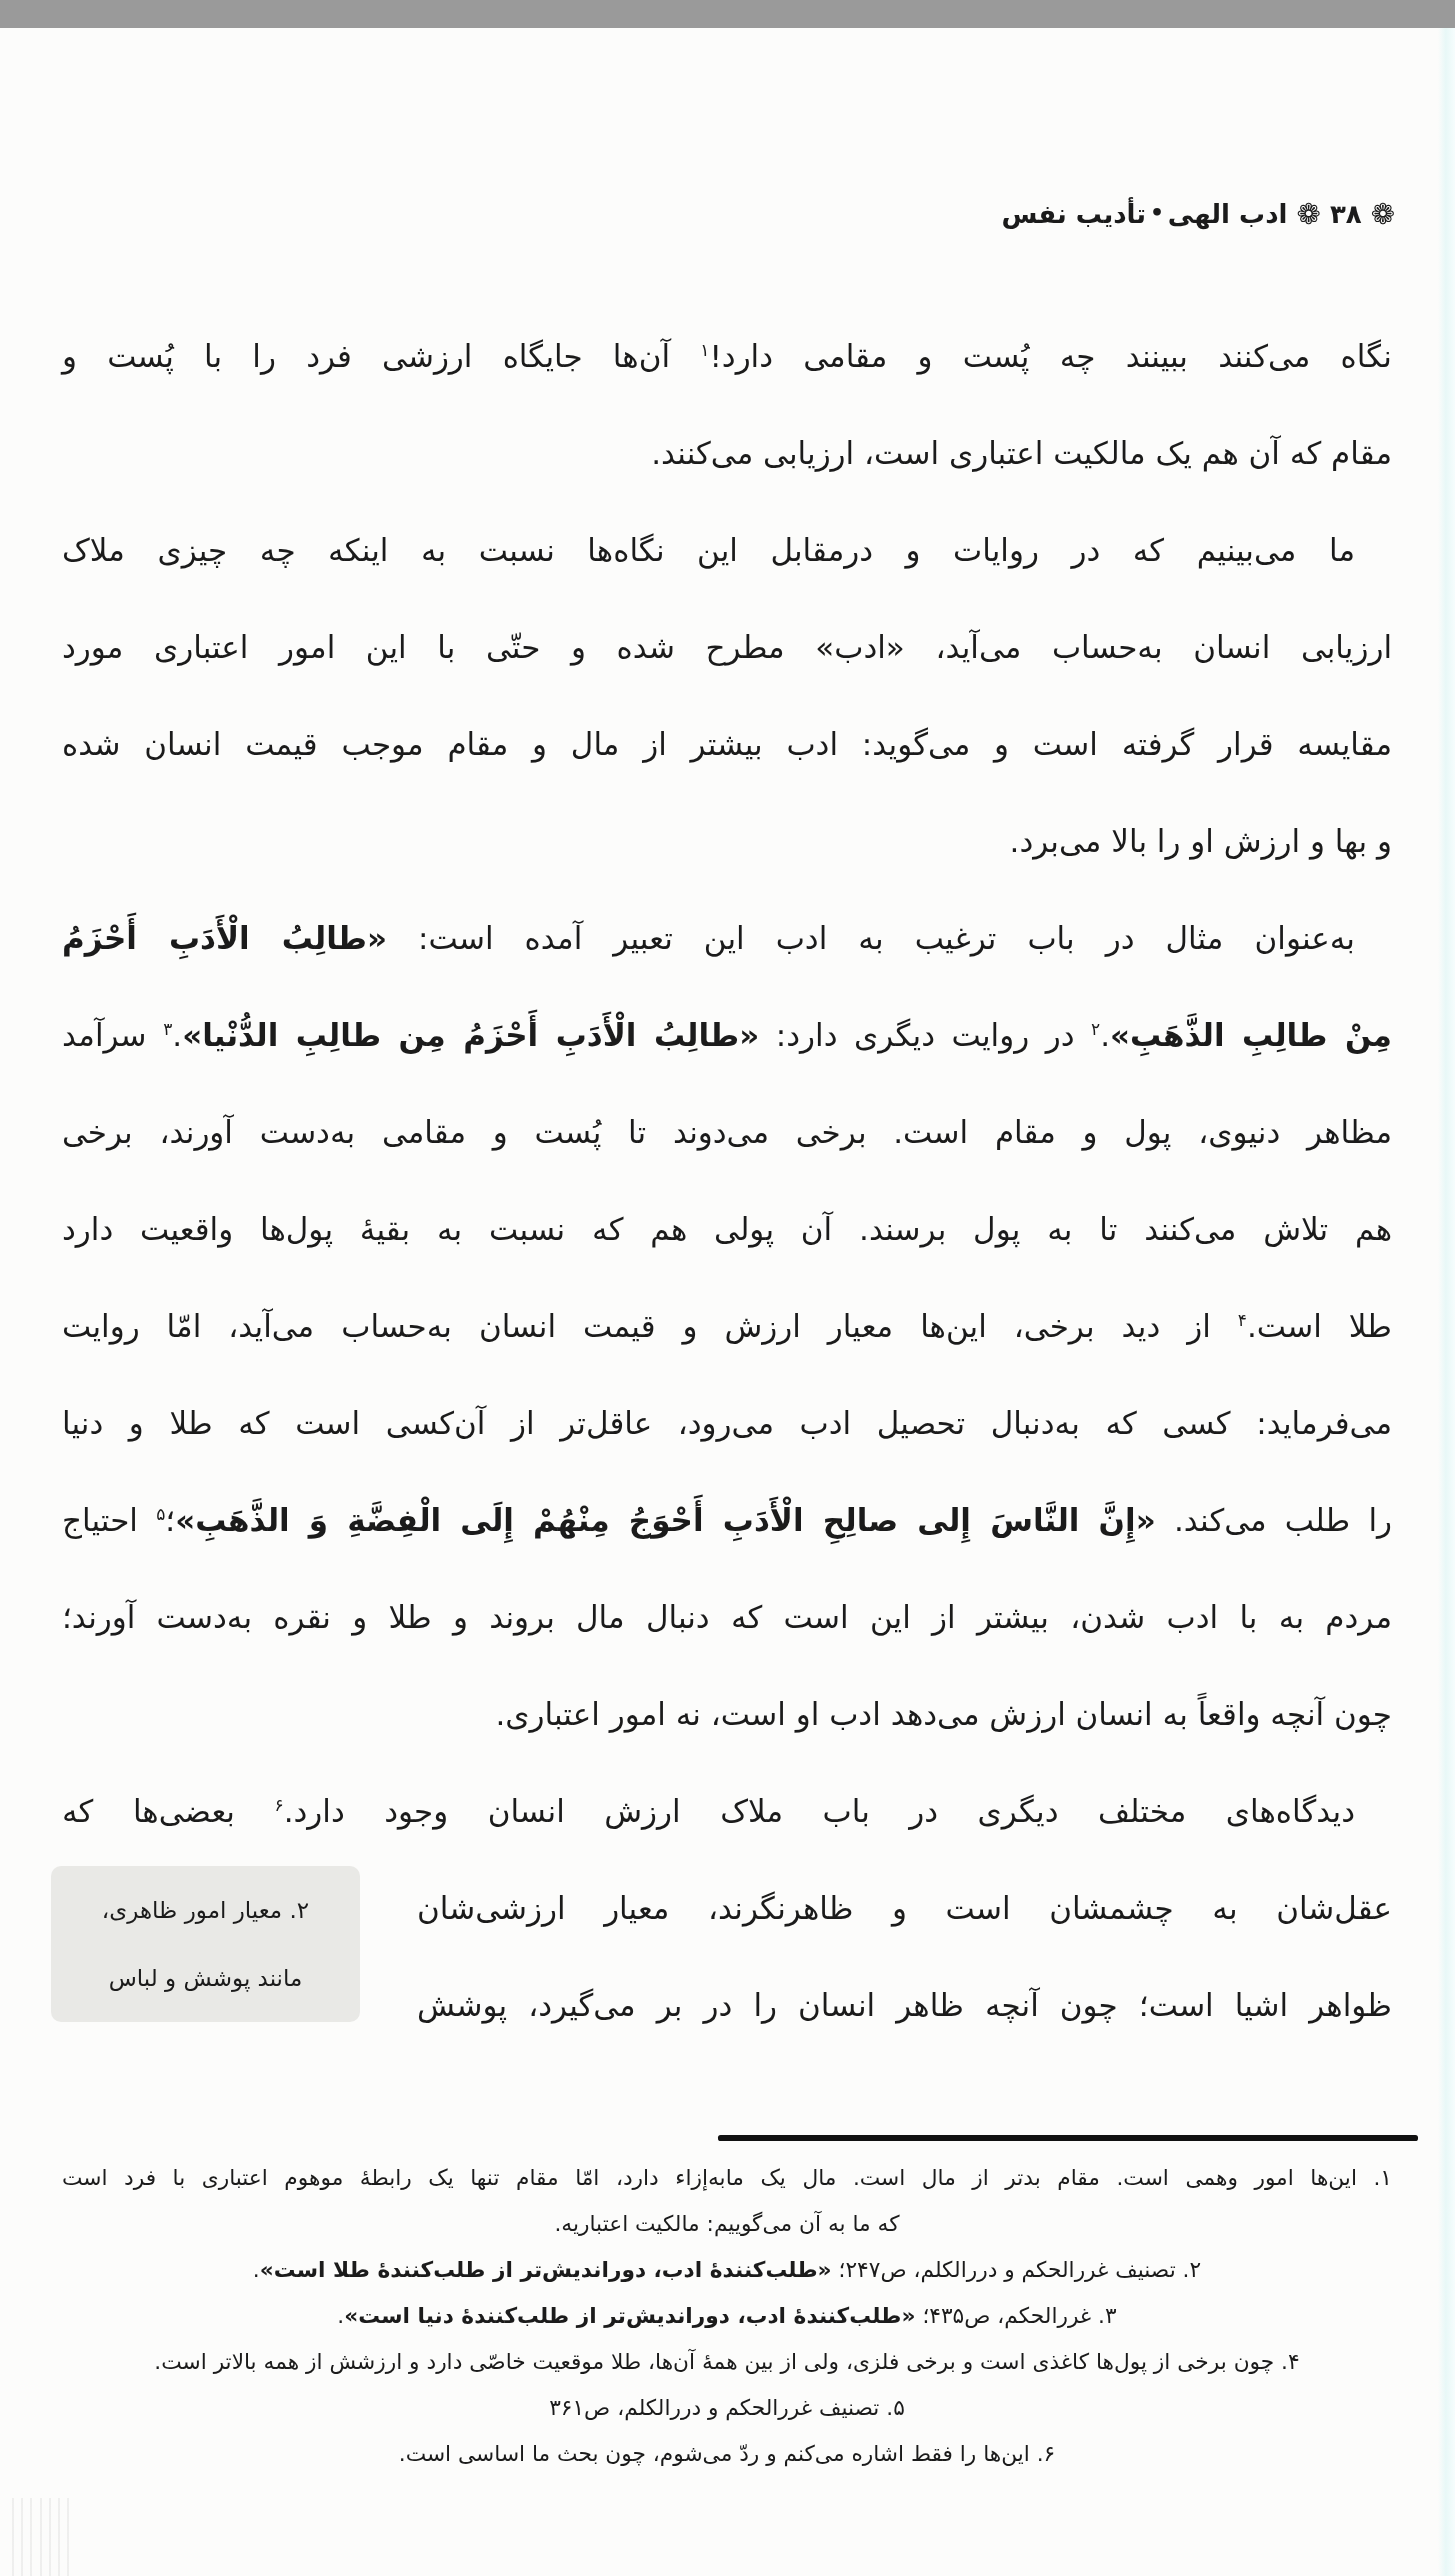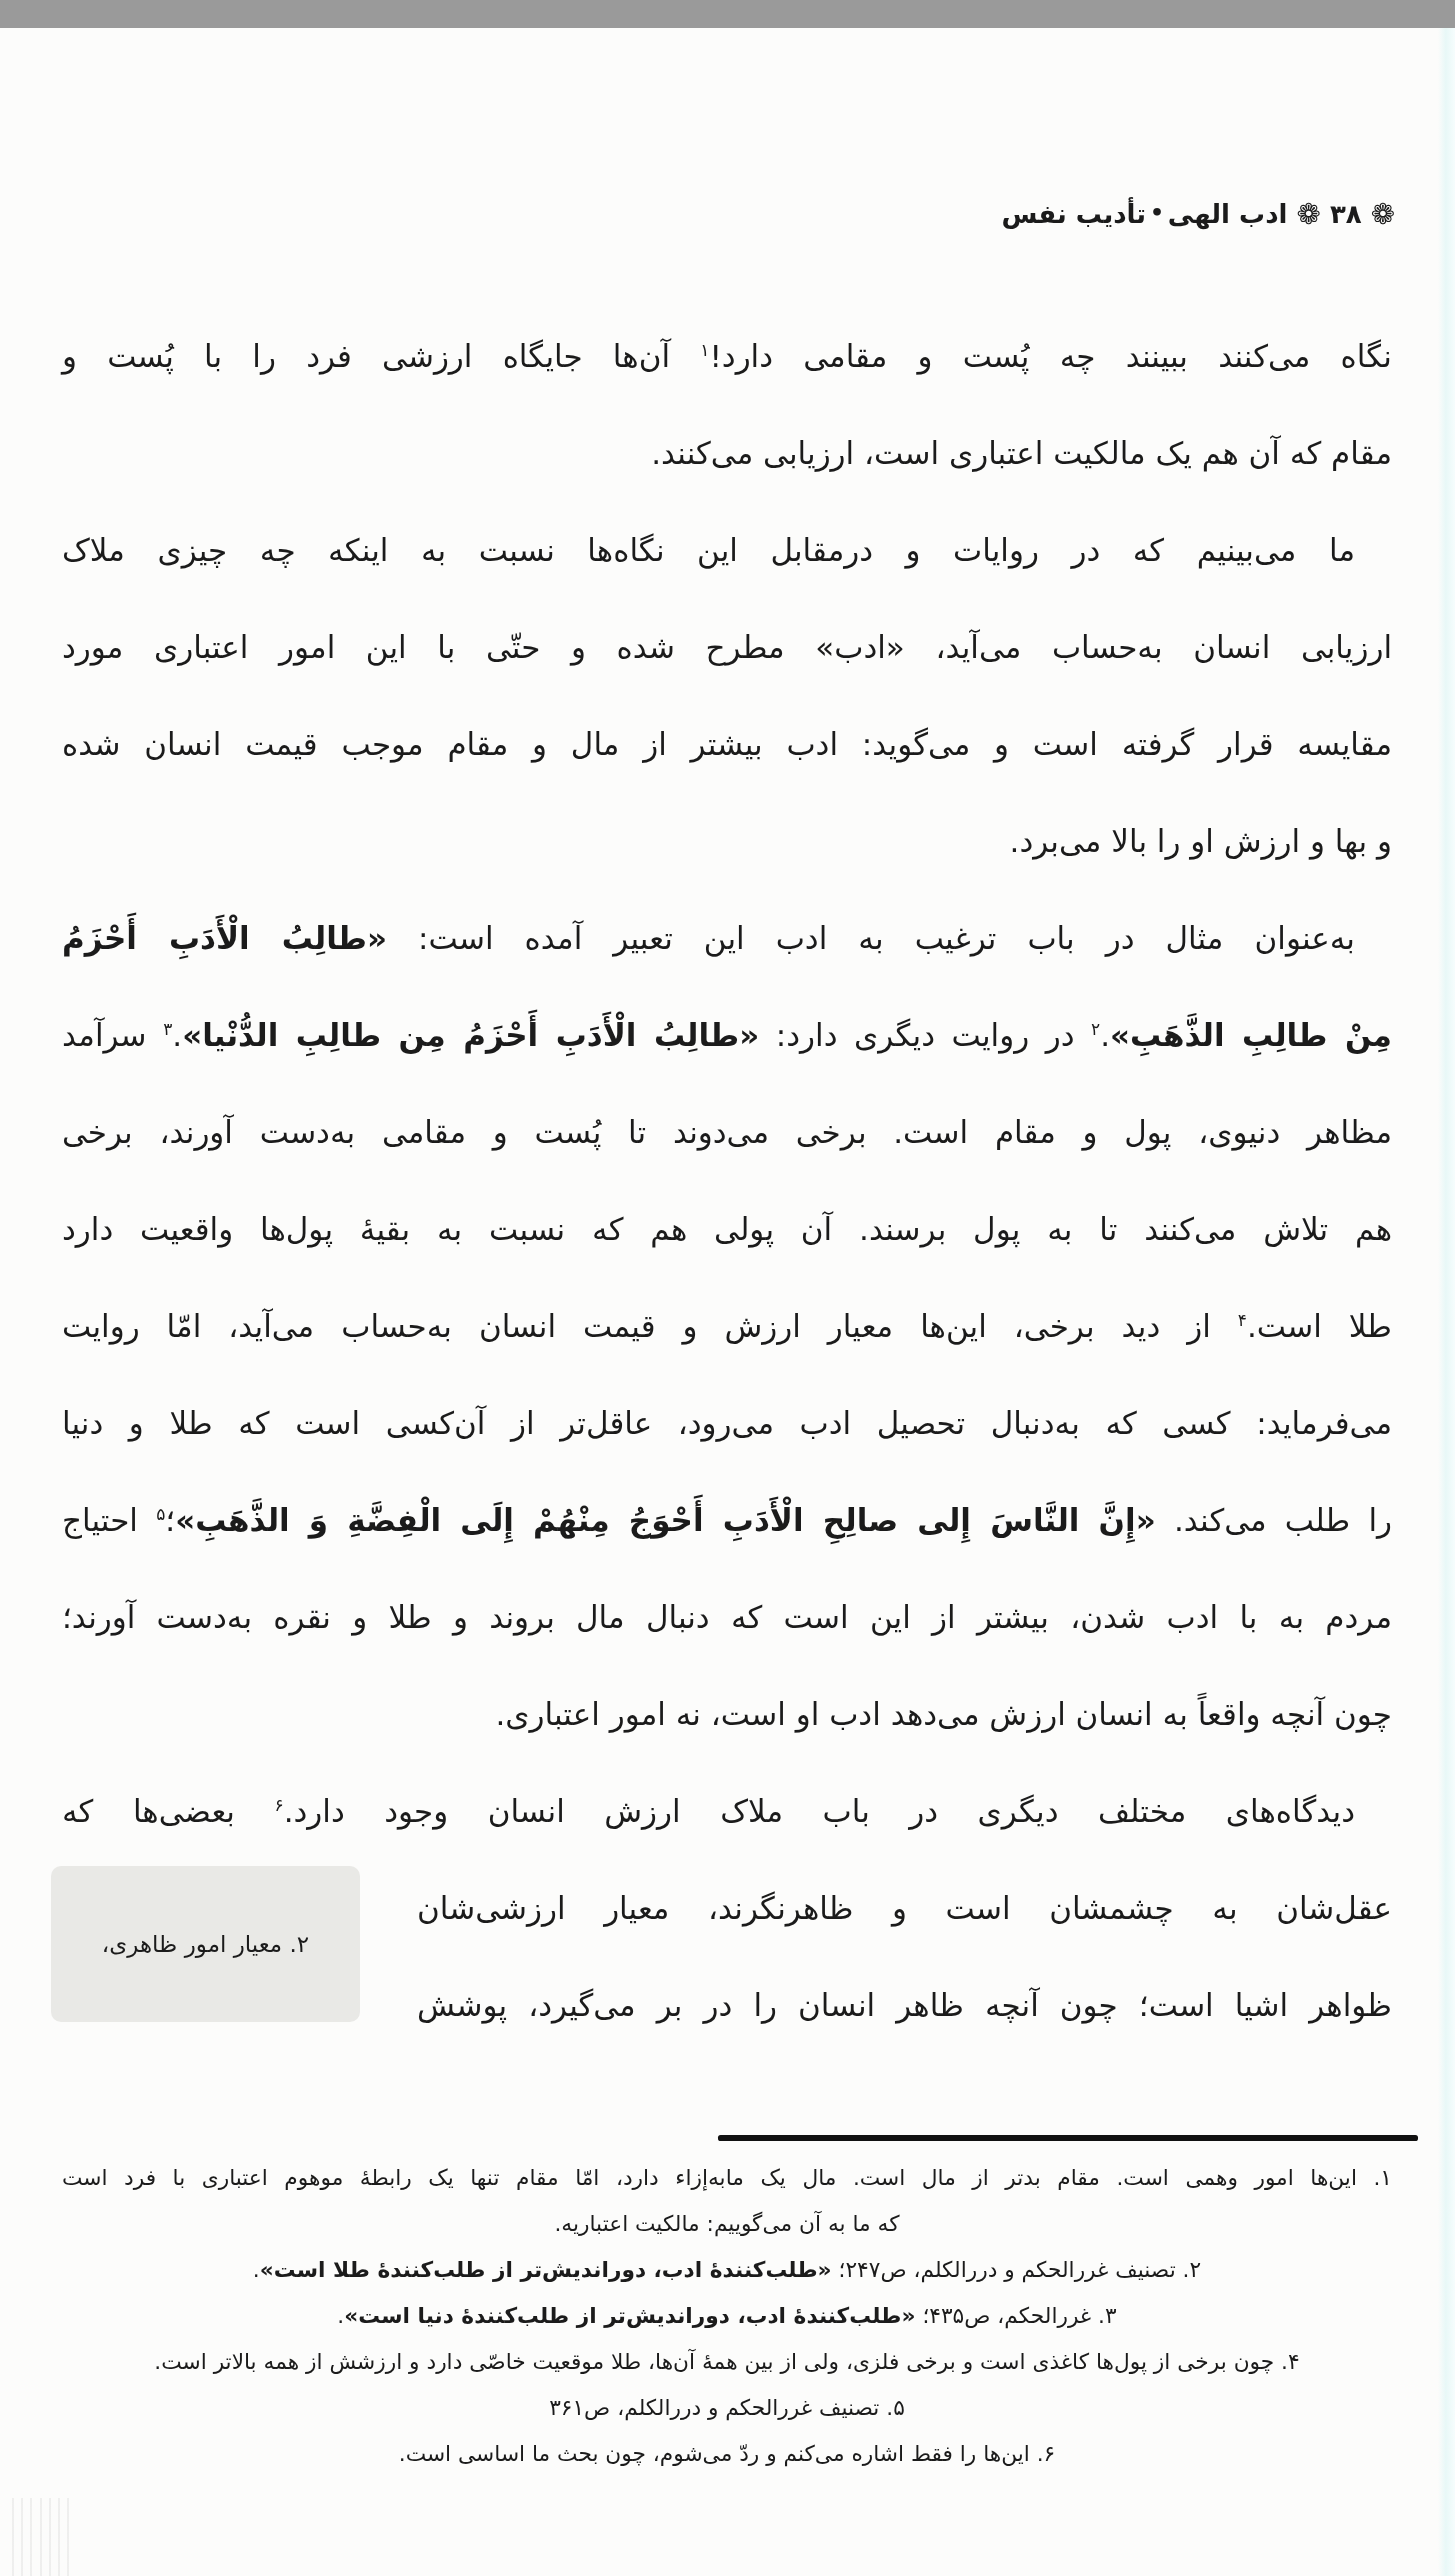--- a/index.html
+++ b/index.html
@@ -116,20 +116,21 @@
       <div class="line"><span>را طلب می‌کند. </span><span class="b">«إِنَّ النَّاسَ إِلی صالِحِ الْأَدَبِ أَحْوَجُ مِنْهُمْ إِلَی الْفِضَّةِ وَ الذَّهَبِ»</span><span>؛</span><span class="sup">۵</span><span> احتیاج</span></div>
       <div class="line"><span>مردم به با ادب شدن، بیشتر از این است که دنبال مال بروند و طلا و نقره به‌دست آورند؛</span></div>
       <div class="line end"><span>چون آنچه واقعاً به انسان ارزش می‌دهد ادب او است، نه امور اعتباری.</span></div>
       <div class="line indent"><span>دیدگاه‌های مختلف دیگری در باب ملاک ارزش انسان وجود دارد.</span><span class="sup">۶</span><span> بعضی‌ها که</span></div>
       <div class="line short"><span>عقل‌شان به چشمشان است و ظاهرنگرند، معیار ارزشی‌شان</span></div>
       <div class="line short"><span>ظواهر اشیا است؛ چون آنچه ظاهر انسان را در بر می‌گیرد، پوشش</span></div>
     </div>
 
   <div class="margin-note">
     <div>۲. معیار امور ظاهری،</div>
+    <div>مانند پوشش و لباس</div>
   </div>
 
   <div class="footnote-rule"></div>
 
   <div class="footnotes" id="footnotes">
       <div class="fn-line fill"><span>۱. این‌ها امور وهمی است. مقام بدتر از مال است. مال یک مابه‌إزاء دارد، امّا مقام تنها یک رابطهٔ موهوم اعتباری با فرد است</span></div>
       <div class="fn-line"><span>که ما به آن می‌گوییم: مالکیت اعتباریه.</span></div>
       <div class="fn-line"><span>۲. تصنیف غررالحکم و دررالکلم، ص۲۴۷؛ </span><span class="b">«طلب‌کنندهٔ ادب، دوراندیش‌تر از طلب‌کنندهٔ طلا است»</span><span>.</span></div>
       <div class="fn-line"><span>۳. غررالحکم، ص۴۳۵؛ </span><span class="b">«طلب‌کنندهٔ ادب، دوراندیش‌تر از طلب‌کنندهٔ دنیا است»</span><span>.</span></div>
       <div class="fn-line"><span>۴. چون برخی از پول‌ها کاغذی است و برخی فلزی، ولی از بین همهٔ آن‌ها، طلا موقعیت خاصّی دارد و ارزشش از همه بالاتر است.</span></div>

